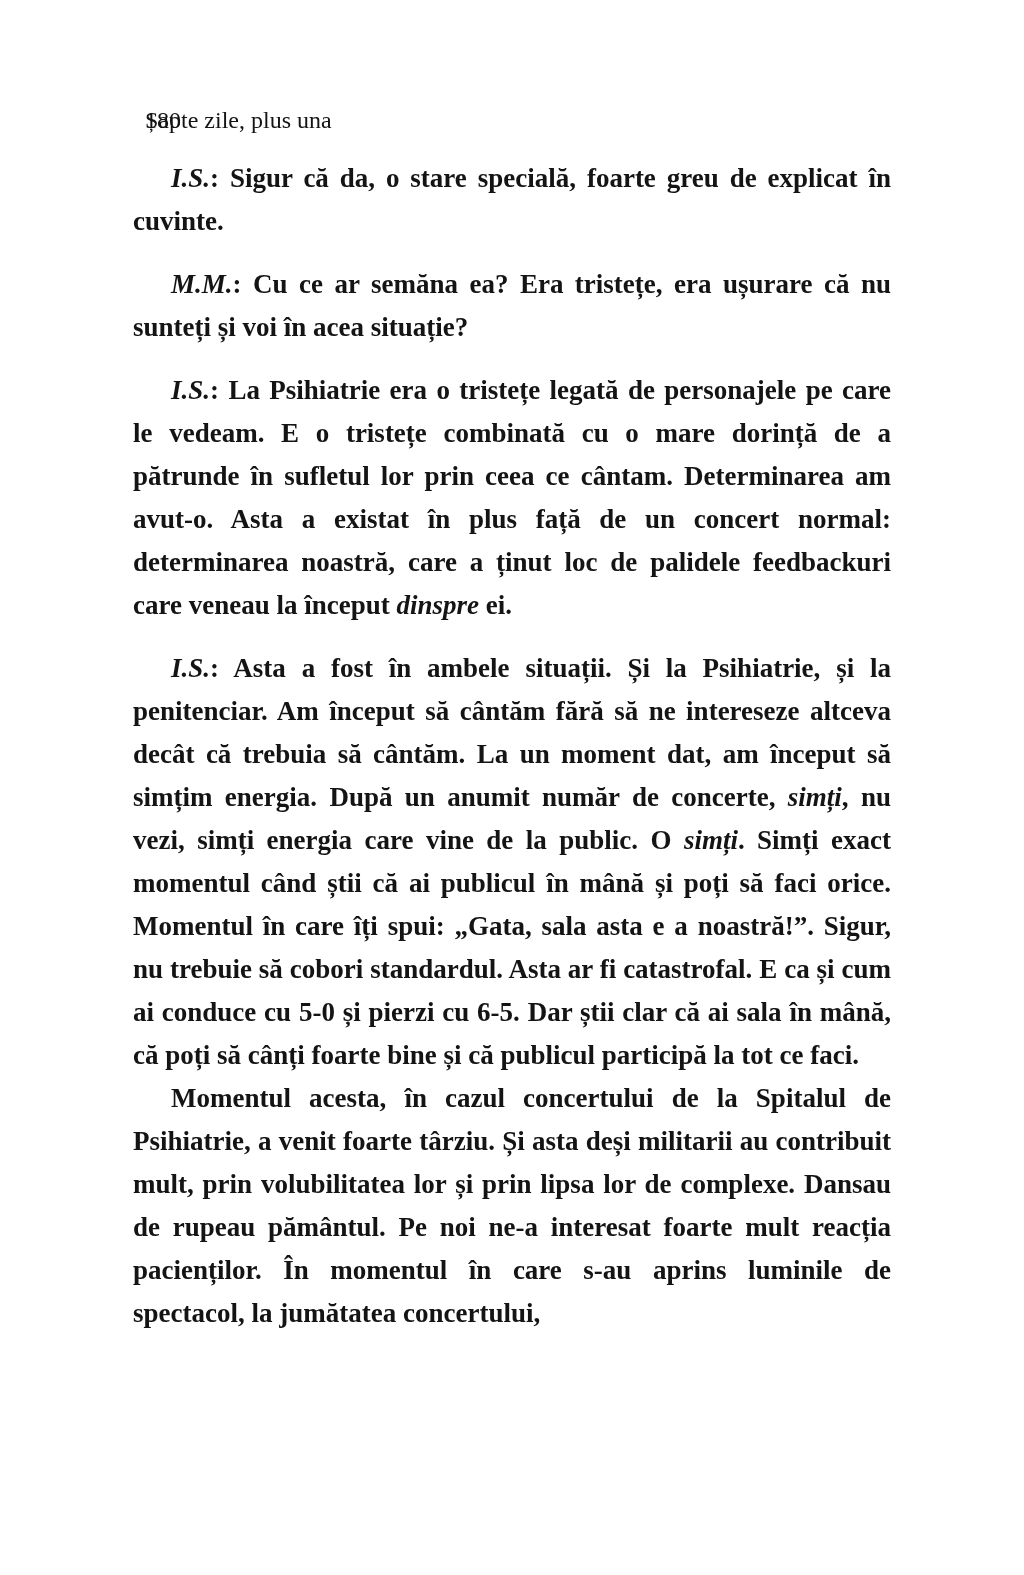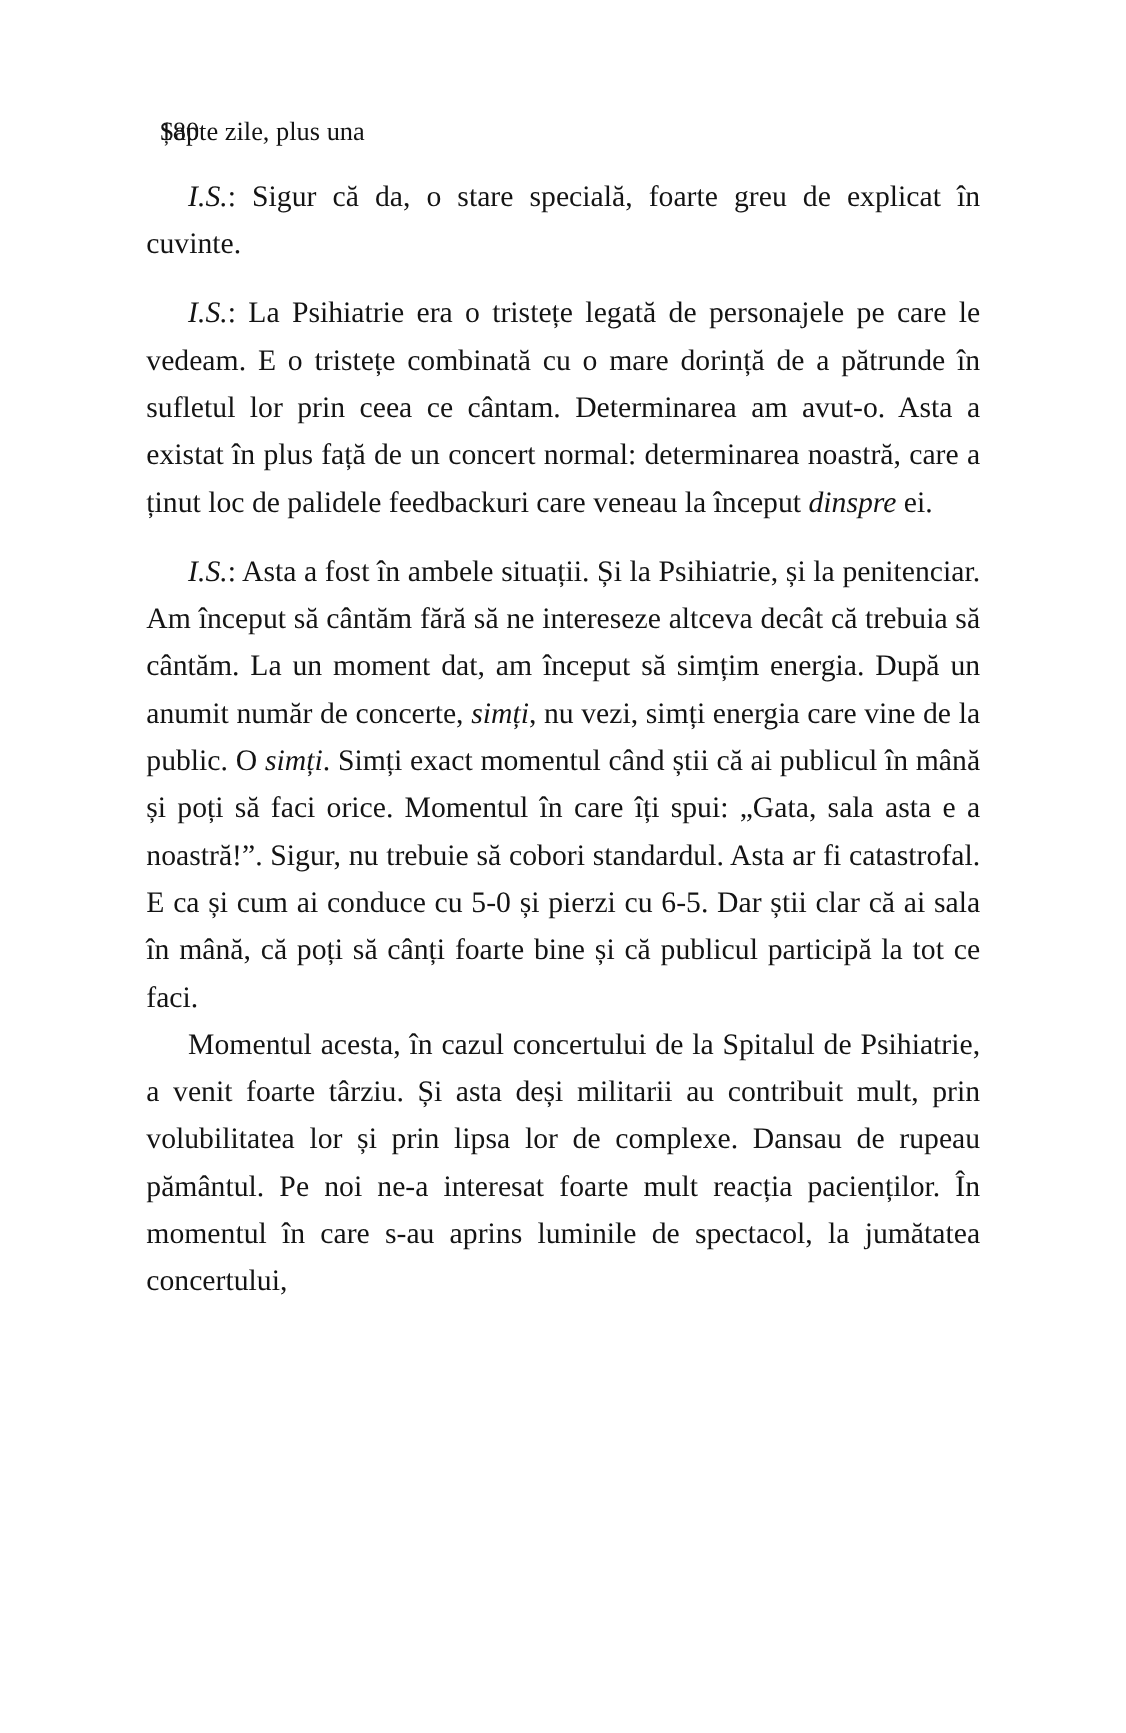--- a/index.html
+++ b/index.html
@@ -38,20 +38,21 @@
     text-align: left;
   }
   .body-text {
     font-size: 27px;
     line-height: 43px;
     text-align: justify;
   }
   .body-text p.para {
     margin: 0;
     text-indent: 38px;
+    font-weight: bold;
   }
   .body-text p.para.spaced {
     margin-top: 20px;
   }
   .body-text em {
     font-style: italic;
   }
 </style>
 </head>
 <body>
@@ -59,18 +60,19 @@
 <div class="page">
 
   <div class="page-header">
     <span class="page-number">180</span>
     <span class="running-title">Șapte zile, plus una</span>
   </div>
 
   <div class="body-text">
 
   <p class="para spaced"><em>I.S.</em><span>: Sigur că da, o stare specială, foarte greu de explicat în cuvinte.</span></p>
+      <p class="para spaced"><em>M.M.</em><span>: Cu ce ar semăna ea? Era tristețe, era ușurare că nu sunteți și voi în acea situație?</span></p>
       <p class="para spaced"><em>I.S.</em><span>: La Psihiatrie era o tristețe legată de personajele pe care le vedeam. E o tristețe combinată cu o mare dorință de a pătrunde în sufletul lor prin ceea ce cântam. Determinarea am avut-o. Asta a existat în plus față de un concert normal: determinarea noastră, care a ținut loc de palidele feedbackuri care veneau la început </span><em>dinspre</em><span> ei.</span></p>
       <p class="para spaced"><em>I.S.</em><span>: Asta a fost în ambele situații. Și la Psihiatrie, și la penitenciar. Am început să cântăm fără să ne intereseze altceva decât că trebuia să cântăm. La un moment dat, am început să simțim energia. După un anumit număr de concerte, </span><em>simți</em><span>, nu vezi, simți energia care vine de la public. O </span><em>simți</em><span>. Simți exact momentul când știi că ai publicul în mână și poți să faci orice. Momentul în care îți spui: „Gata, sala asta e a noastră!”. Sigur, nu trebuie să cobori standardul. Asta ar fi catastrofal. E ca și cum ai conduce cu 5-0 și pierzi cu 6-5. Dar știi clar că ai sala în mână, că poți să cânți foarte bine și că publicul participă la tot ce faci.</span></p>
       <p class="para"><span>Momentul acesta, în cazul concertului de la Spitalul de Psihiatrie, a venit foarte târziu. Și asta deși militarii au contribuit mult, prin volubilitatea lor și prin lipsa lor de complexe. Dansau de rupeau pământul. Pe noi ne-a interesat foarte mult reacția pacienților. În momentul în care s-au aprins luminile de spectacol, la jumătatea concertului,</span></p>
     </div>
 
 </div>
 
 </body></html>

